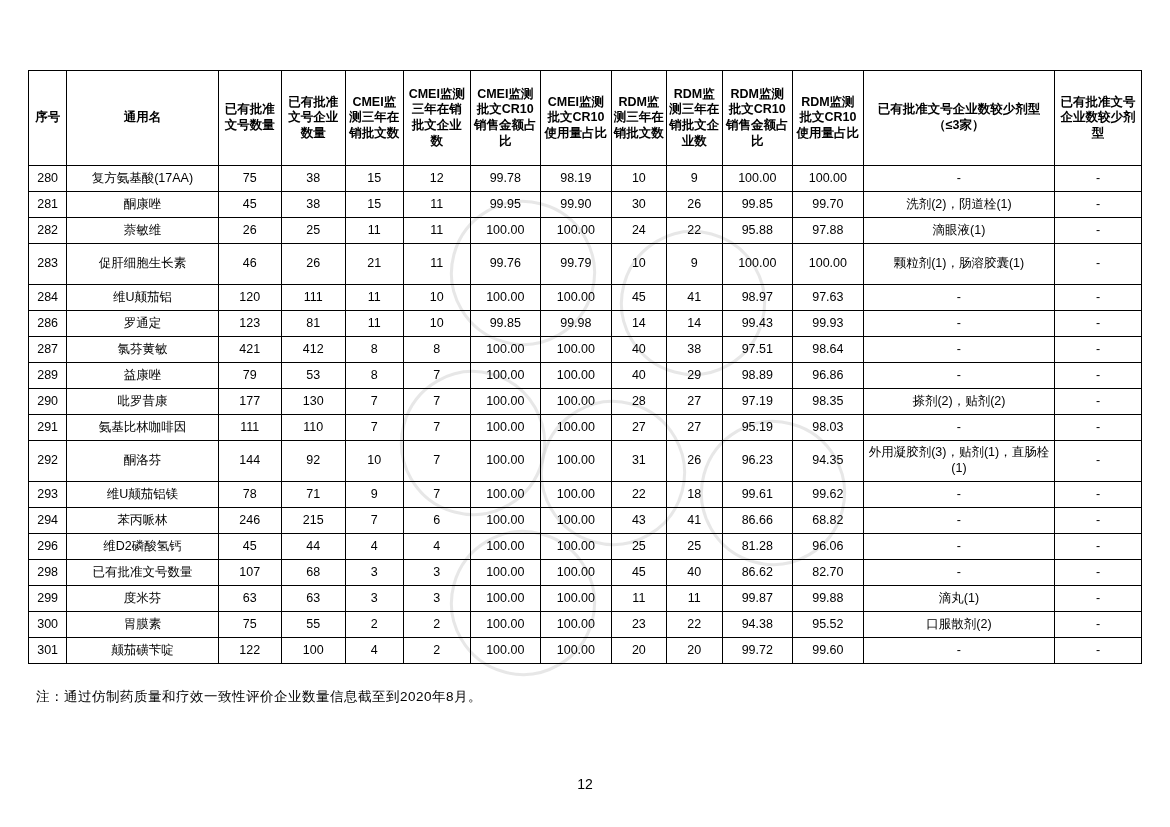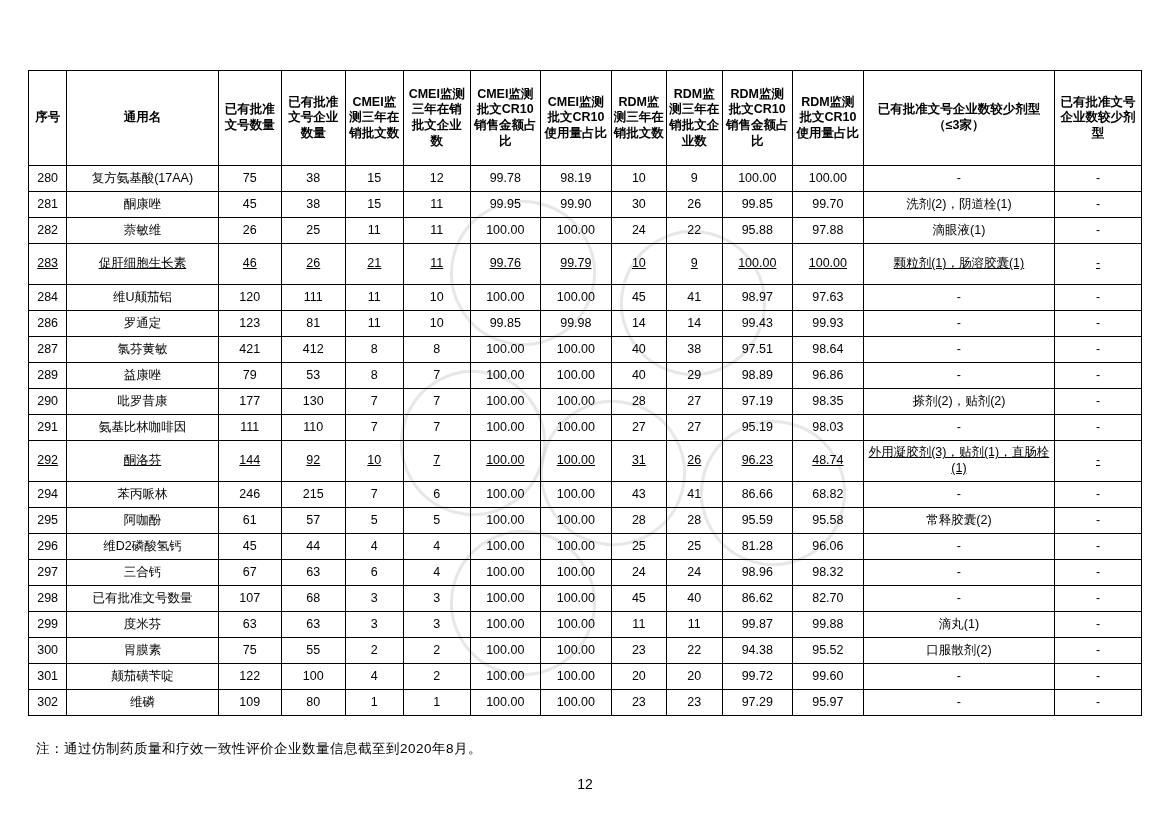--- a/index.html
+++ b/index.html
@@ -66,21 +66,21 @@
     font-weight: bold;
     font-size: 12.5px;
     padding: 4px 2px;
     height: 86px;
   }
   td.name, td.forms {
     text-align: left;
     padding-left: 5px;
   }
   td.idx { font-size: 12.5px; }
-  tr.r-tall td { height: 36px; text-decoration: underline; }
+  tr.r-tall td { height: 36px; }
   tr.r-norm td { height: 21px; }
 
   .col-idx    { width: 38px; }
   .col-name   { width: 150px; }
   .col-num1   { width: 63px; }
   .col-num2   { width: 63px; }
   .col-c1     { width: 58px; }
   .col-c2     { width: 66px; }
   .col-c3     { width: 70px; }
   .col-c4     { width: 70px; }
@@ -325,89 +325,73 @@
           <td class="name">酮洛芬</td>
           <td>144</td>
           <td>92</td>
           <td>10</td>
           <td>7</td>
           <td>100.00</td>
           <td>100.00</td>
           <td>31</td>
           <td>26</td>
           <td>96.23</td>
-          <td>48.74</td>
+          <td>94.35</td>
           <td class="forms">外用凝胶剂(3)，贴剂(1)，直肠栓(1)</td>
+          <td>-</td>
+        </tr>
+        <tr class="r-norm">
+          <td class="idx">293</td>
+          <td class="name">维U颠茄铝镁</td>
+          <td>78</td>
+          <td>71</td>
+          <td>9</td>
+          <td>7</td>
+          <td>100.00</td>
+          <td>100.00</td>
+          <td>22</td>
+          <td>18</td>
+          <td>99.61</td>
+          <td>99.62</td>
+          <td class="forms">-</td>
           <td>-</td>
         </tr>
         <tr class="r-norm">
           <td class="idx">294</td>
           <td class="name">苯丙哌林</td>
           <td>246</td>
           <td>215</td>
           <td>7</td>
           <td>6</td>
           <td>100.00</td>
           <td>100.00</td>
           <td>43</td>
           <td>41</td>
           <td>86.66</td>
           <td>68.82</td>
           <td class="forms">-</td>
-          <td>-</td>
-        </tr>
-        <tr class="r-norm">
-          <td class="idx">295</td>
-          <td class="name">阿咖酚</td>
-          <td>61</td>
-          <td>57</td>
-          <td>5</td>
-          <td>5</td>
-          <td>100.00</td>
-          <td>100.00</td>
-          <td>28</td>
-          <td>28</td>
-          <td>95.59</td>
-          <td>95.58</td>
-          <td class="forms">常释胶囊(2)</td>
           <td>-</td>
         </tr>
         <tr class="r-norm">
           <td class="idx">296</td>
           <td class="name">维D2磷酸氢钙</td>
           <td>45</td>
           <td>44</td>
           <td>4</td>
           <td>4</td>
           <td>100.00</td>
           <td>100.00</td>
           <td>25</td>
           <td>25</td>
           <td>81.28</td>
           <td>96.06</td>
           <td class="forms">-</td>
           <td>-</td>
         </tr>
         <tr class="r-norm">
-          <td class="idx">297</td>
-          <td class="name">三合钙</td>
-          <td>67</td>
-          <td>63</td>
-          <td>6</td>
-          <td>4</td>
-          <td>100.00</td>
-          <td>100.00</td>
-          <td>24</td>
-          <td>24</td>
-          <td>98.96</td>
-          <td>98.32</td>
-          <td class="forms">-</td>
-          <td>-</td>
-        </tr>
-        <tr class="r-norm">
           <td class="idx">298</td>
           <td class="name">已有批准文号数量</td>
           <td>107</td>
           <td>68</td>
           <td>3</td>
           <td>3</td>
           <td>100.00</td>
           <td>100.00</td>
           <td>45</td>
           <td>40</td>
@@ -457,35 +441,19 @@
           <td>2</td>
           <td>100.00</td>
           <td>100.00</td>
           <td>20</td>
           <td>20</td>
           <td>99.72</td>
           <td>99.60</td>
           <td class="forms">-</td>
           <td>-</td>
         </tr>
-        <tr class="r-norm">
-          <td class="idx">302</td>
-          <td class="name">维磷</td>
-          <td>109</td>
-          <td>80</td>
-          <td>1</td>
-          <td>1</td>
-          <td>100.00</td>
-          <td>100.00</td>
-          <td>23</td>
-          <td>23</td>
-          <td>97.29</td>
-          <td>95.97</td>
-          <td class="forms">-</td>
-          <td>-</td>
-        </tr>
       </tbody>
   </table>
 
   <div class="note">注：通过仿制药质量和疗效一致性评价企业数量信息截至到2020年8月。</div>
 
   <div class="pagenum">12</div>
 </div>
 
 </body></html>

